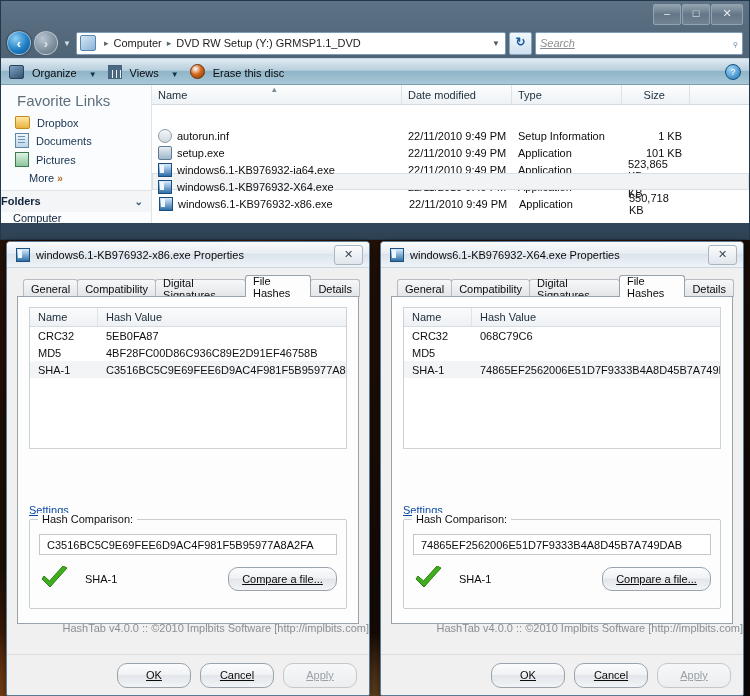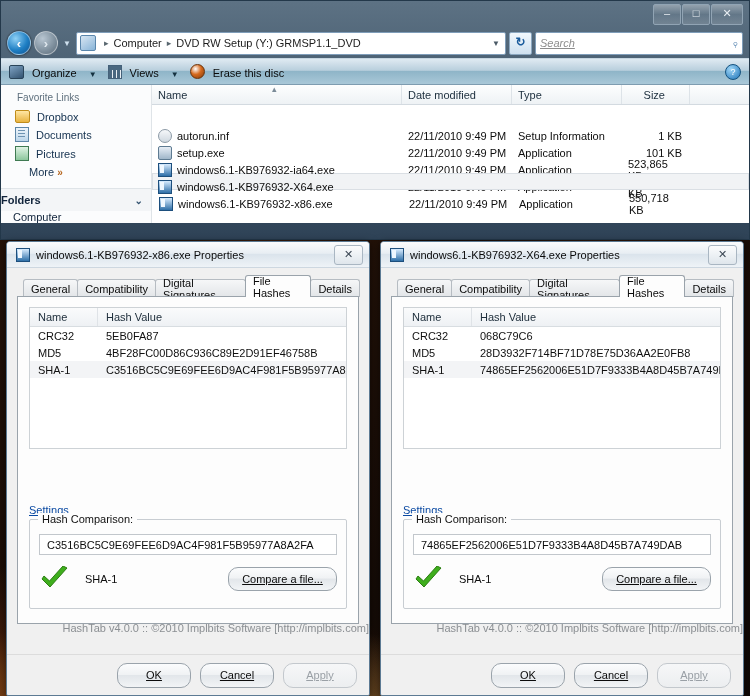--- a/index.html
+++ b/index.html
@@ -100,21 +100,21 @@
     position:absolute;right:8px;width:14px;height:14px;border-radius:50%;
     background:radial-gradient(circle at 35% 30%,#9fd6f7,#1f74b8);
     color:#fff;font-size:9px;line-height:14px;text-align:center;border:1px solid #14527f;
   }
 
   .content{display:flex;height:138px;background:#fff;}
   .sidebar{
     width:150px;background:#fbfcfd;border-right:1px solid #dfe4e8;
     font-size:11px;display:flex;flex-direction:column;
   }
-  .fav-title{color:#5e6f7d;padding:7px 0 5px 16px;font-size:10px;}
+  .fav-title{color:#5e6f7d;padding:7px 0 5px 16px;font-size:15px;}
   .fav-item{display:flex;align-items:center;gap:7px;padding:2px 0 2px 14px;color:#1a3c5e;}
   .fav-item .lbl{color:#14314f;}
   .ic-folder{width:13px;height:11px;background:linear-gradient(180deg,#ffe6a4,#e8b441);border:1px solid #c08c1a;border-radius:1px 2px 2px 2px;}
   .ic-doc{width:12px;height:13px;background:linear-gradient(180deg,#eef5fb,#bcd6ea);border:1px solid #5e87a8;position:relative;}
   .ic-doc:after{content:"";position:absolute;left:2px;top:2px;width:7px;height:1px;box-shadow:0 3px 0 #6d93b2,0 6px 0 #6d93b2;background:#6d93b2;}
   .ic-pic{width:12px;height:13px;background:linear-gradient(180deg,#dff3e4,#8cc69c);border:1px solid #3f7a52;}
   .fav-more{padding:3px 0 6px 28px;color:#14314f;}
   .fav-more b{color:#b5651d;font-size:10px;}
   .folders-bar{
     margin-top:auto;border-top:1px solid #dfe4e8;background:#f3f5f7;
@@ -463,21 +463,20 @@
         <div class="ht-head">
           <div class="n">Name</div>
           <div class="v">Hash Value</div>
         </div>
         <div class="ht-row">
           <div class="n">CRC32</div>
           <div class="v">068C79C6</div>
         </div>
         <div class="ht-row">
           <div class="n">MD5</div>
-          <div class="v">28D3932F714BF71D78E75D36AA2E0FB8</div>
         </div>
         <div class="ht-row alt">
           <div class="n">SHA-1</div>
           <div class="v">74865EF2562006E51D7F9333B4A8D45B7A749DAB</div>
         </div>
       </div>
 
       <a class="settings-link" href="#">Settings</a>
 
       <div class="group">

